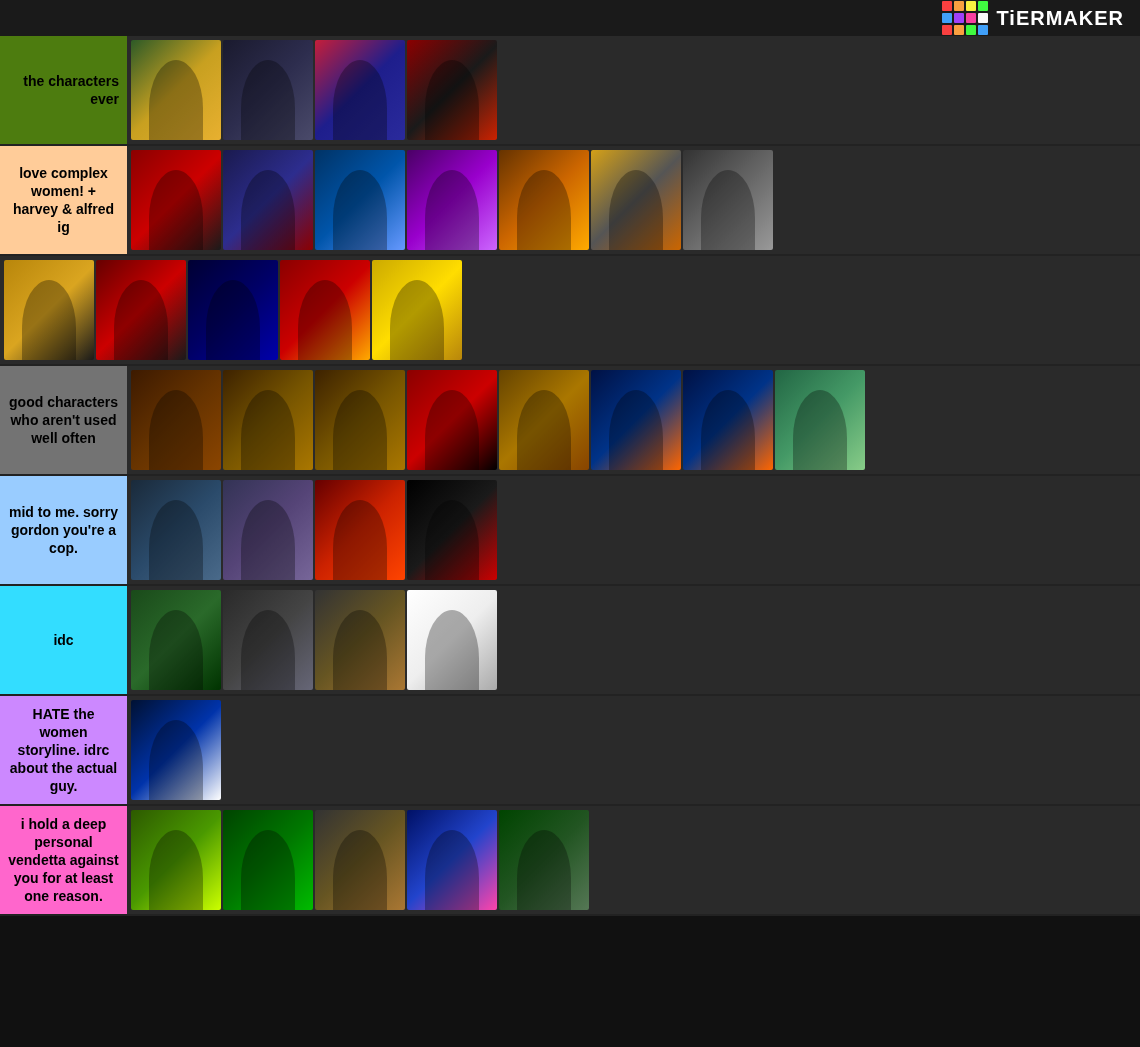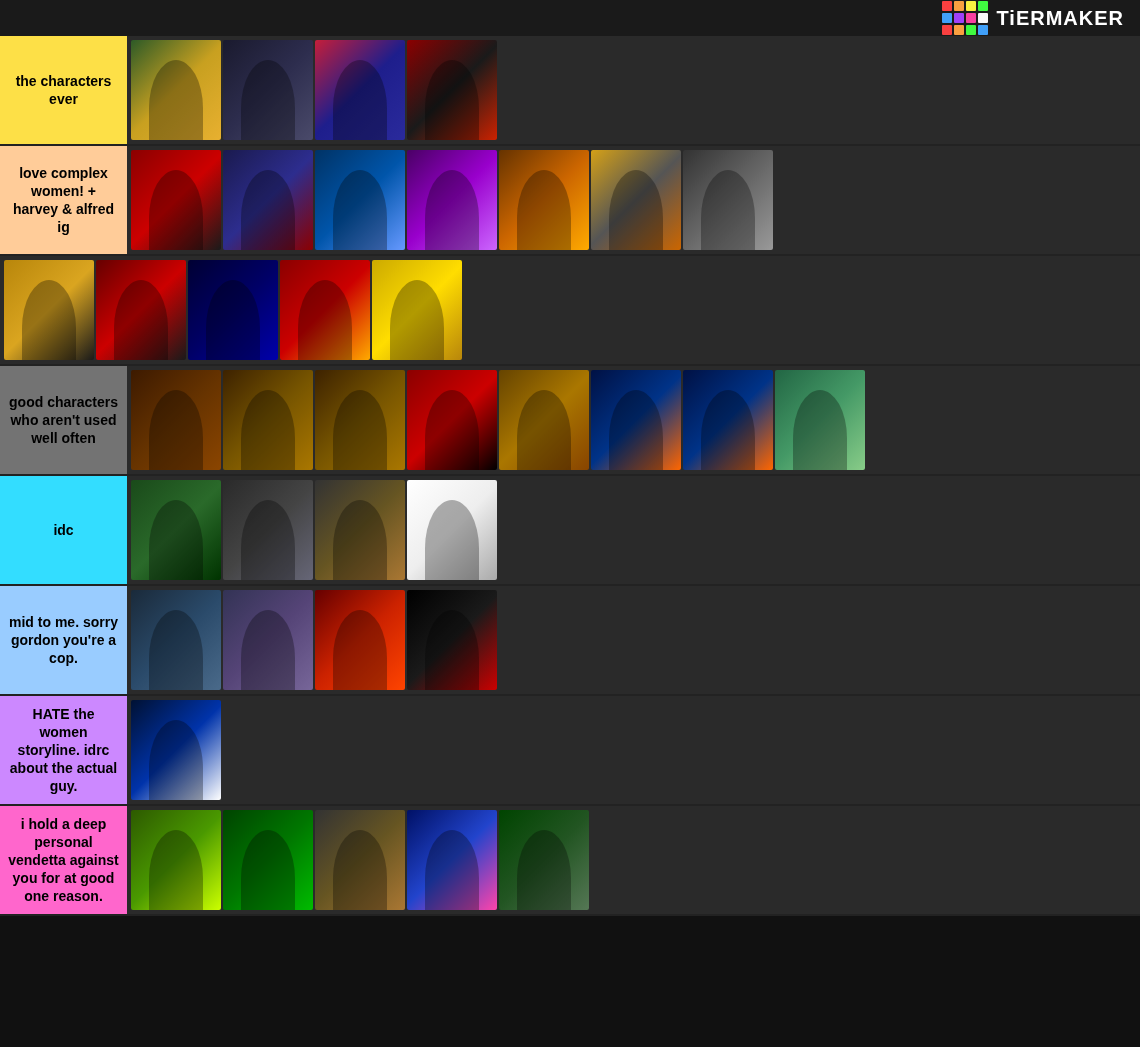--- a/index.html
+++ b/index.html
@@ -141,21 +141,21 @@
       <div class="logo-cell" style="background:#f9a040"></div>
       <div class="logo-cell" style="background:#40f940"></div>
       <div class="logo-cell" style="background:#40a0f9"></div>
     </div>
     <span class="logo-title">TiERMAKER</span>
   </div>
 </div>
 
 <div id="tier-container">
 <div class="tier-row">
-      <div class="tier-label" style="background: #fde047;">the characters ever</div>
+      <div class="tier-label" style="background: #4d7c0f; text-align: right;">the characters ever</div>
       <div class="tier-items">
         <div class="tier-card img-green-orange">
           <div style="width: 100%; height: 100%; filter: hue-rotate(-30deg) brightness(85%);"></div>
           <div style="position: absolute; bottom: 0px; left: 50%; transform: translateX(-50%); width: 60%; height: 80%; background: rgba(0, 0, 0, 0.3); border-radius: 50% 50% 0px 0px / 60% 60% 0px 0px;"></div>
         </div>
         <div class="tier-card img-dark-batman">
           <div style="width: 100%; height: 100%; filter: hue-rotate(-7deg) brightness(92%);"></div>
           <div style="position: absolute; bottom: 0px; left: 50%; transform: translateX(-50%); width: 60%; height: 80%; background: rgba(0, 0, 0, 0.3); border-radius: 50% 50% 0px 0px / 60% 60% 0px 0px;"></div>
         </div>
         <div class="tier-card img-harley">
@@ -256,20 +256,41 @@
           <div style="width: 100%; height: 100%; filter: hue-rotate(-21deg) brightness(97%);"></div>
           <div style="position: absolute; bottom: 0px; left: 50%; transform: translateX(-50%); width: 60%; height: 80%; background: rgba(0, 0, 0, 0.3); border-radius: 50% 50% 0px 0px / 60% 60% 0px 0px;"></div>
         </div>
         <div class="tier-card img-lady">
           <div style="width: 100%; height: 100%; filter: hue-rotate(2deg) brightness(104%);"></div>
           <div style="position: absolute; bottom: 0px; left: 50%; transform: translateX(-50%); width: 60%; height: 80%; background: rgba(0, 0, 0, 0.3); border-radius: 50% 50% 0px 0px / 60% 60% 0px 0px;"></div>
         </div>
       </div>
     </div>
     <div class="tier-row">
+      <div class="tier-label" style="background: rgb(153, 204, 255);">mid to me. sorry gordon you're a cop.</div>
+      <div class="tier-items">
+        <div class="tier-card img-gordon">
+          <div style="width: 100%; height: 100%; filter: hue-rotate(-2deg) brightness(85%);"></div>
+          <div style="position: absolute; bottom: 0px; left: 50%; transform: translateX(-50%); width: 60%; height: 80%; background: rgba(0, 0, 0, 0.3); border-radius: 50% 50% 0px 0px / 60% 60% 0px 0px;"></div>
+        </div>
+        <div class="tier-card img-grey-combat">
+          <div style="width: 100%; height: 100%; filter: hue-rotate(21deg) brightness(92%);"></div>
+          <div style="position: absolute; bottom: 0px; left: 50%; transform: translateX(-50%); width: 60%; height: 80%; background: rgba(0, 0, 0, 0.3); border-radius: 50% 50% 0px 0px / 60% 60% 0px 0px;"></div>
+        </div>
+        <div class="tier-card img-fire-red">
+          <div style="width: 100%; height: 100%; filter: hue-rotate(-16deg) brightness(99%);"></div>
+          <div style="position: absolute; bottom: 0px; left: 50%; transform: translateX(-50%); width: 60%; height: 80%; background: rgba(0, 0, 0, 0.3); border-radius: 50% 50% 0px 0px / 60% 60% 0px 0px;"></div>
+        </div>
+        <div class="tier-card img-black-spider">
+          <div style="width: 100%; height: 100%; filter: hue-rotate(7deg) brightness(106%);"></div>
+          <div style="position: absolute; bottom: 0px; left: 50%; transform: translateX(-50%); width: 60%; height: 80%; background: rgba(0, 0, 0, 0.3); border-radius: 50% 50% 0px 0px / 60% 60% 0px 0px;"></div>
+        </div>
+      </div>
+    </div>
+    <div class="tier-row">
       <div class="tier-label" style="background: rgb(51, 221, 255);">idc</div>
       <div class="tier-items">
         <div class="tier-card img-croc">
           <div style="width: 100%; height: 100%; filter: hue-rotate(-25deg) brightness(85%);"></div>
           <div style="position: absolute; bottom: 0px; left: 50%; transform: translateX(-50%); width: 60%; height: 80%; background: rgba(0, 0, 0, 0.3); border-radius: 50% 50% 0px 0px / 60% 60% 0px 0px;"></div>
         </div>
         <div class="tier-card img-grey-dark">
           <div style="width: 100%; height: 100%; filter: hue-rotate(-2deg) brightness(92%);"></div>
           <div style="position: absolute; bottom: 0px; left: 50%; transform: translateX(-50%); width: 60%; height: 80%; background: rgba(0, 0, 0, 0.3); border-radius: 50% 50% 0px 0px / 60% 60% 0px 0px;"></div>
         </div>
@@ -277,51 +298,30 @@
           <div style="width: 100%; height: 100%; filter: hue-rotate(21deg) brightness(99%);"></div>
           <div style="position: absolute; bottom: 0px; left: 50%; transform: translateX(-50%); width: 60%; height: 80%; background: rgba(0, 0, 0, 0.3); border-radius: 50% 50% 0px 0px / 60% 60% 0px 0px;"></div>
         </div>
         <div class="tier-card img-dragon">
           <div style="width: 100%; height: 100%; filter: hue-rotate(-16deg) brightness(106%);"></div>
           <div style="position: absolute; bottom: 0px; left: 50%; transform: translateX(-50%); width: 60%; height: 80%; background: rgba(0, 0, 0, 0.3); border-radius: 50% 50% 0px 0px / 60% 60% 0px 0px;"></div>
         </div>
       </div>
     </div>
     <div class="tier-row">
-      <div class="tier-label" style="background: rgb(153, 204, 255);">mid to me. sorry gordon you're a cop.</div>
-      <div class="tier-items">
-        <div class="tier-card img-gordon">
-          <div style="width: 100%; height: 100%; filter: hue-rotate(-2deg) brightness(85%);"></div>
-          <div style="position: absolute; bottom: 0px; left: 50%; transform: translateX(-50%); width: 60%; height: 80%; background: rgba(0, 0, 0, 0.3); border-radius: 50% 50% 0px 0px / 60% 60% 0px 0px;"></div>
-        </div>
-        <div class="tier-card img-grey-combat">
-          <div style="width: 100%; height: 100%; filter: hue-rotate(21deg) brightness(92%);"></div>
-          <div style="position: absolute; bottom: 0px; left: 50%; transform: translateX(-50%); width: 60%; height: 80%; background: rgba(0, 0, 0, 0.3); border-radius: 50% 50% 0px 0px / 60% 60% 0px 0px;"></div>
-        </div>
-        <div class="tier-card img-fire-red">
-          <div style="width: 100%; height: 100%; filter: hue-rotate(-16deg) brightness(99%);"></div>
-          <div style="position: absolute; bottom: 0px; left: 50%; transform: translateX(-50%); width: 60%; height: 80%; background: rgba(0, 0, 0, 0.3); border-radius: 50% 50% 0px 0px / 60% 60% 0px 0px;"></div>
-        </div>
-        <div class="tier-card img-black-spider">
-          <div style="width: 100%; height: 100%; filter: hue-rotate(7deg) brightness(106%);"></div>
-          <div style="position: absolute; bottom: 0px; left: 50%; transform: translateX(-50%); width: 60%; height: 80%; background: rgba(0, 0, 0, 0.3); border-radius: 50% 50% 0px 0px / 60% 60% 0px 0px;"></div>
-        </div>
-      </div>
-    </div>
-    <div class="tier-row">
       <div class="tier-label" style="background: rgb(204, 136, 255);">HATE the women storyline. idrc about the actual guy.</div>
       <div class="tier-items">
         <div class="tier-card img-hush-blue">
           <div style="width: 100%; height: 100%; filter: hue-rotate(12deg) brightness(85%);"></div>
           <div style="position: absolute; bottom: 0px; left: 50%; transform: translateX(-50%); width: 60%; height: 80%; background: rgba(0, 0, 0, 0.3); border-radius: 50% 50% 0px 0px / 60% 60% 0px 0px;"></div>
         </div>
       </div>
     </div>
     <div class="tier-row">
-      <div class="tier-label" style="background: rgb(255, 102, 204);">i hold a deep personal vendetta against you for at good one reason.</div>
+      <div class="tier-label" style="background: rgb(255, 102, 204);">i hold a deep personal vendetta against you for at least one reason.</div>
       <div class="tier-items">
         <div class="tier-card img-joker">
           <div style="width: 100%; height: 100%; filter: hue-rotate(-11deg) brightness(85%);"></div>
           <div style="position: absolute; bottom: 0px; left: 50%; transform: translateX(-50%); width: 60%; height: 80%; background: rgba(0, 0, 0, 0.3); border-radius: 50% 50% 0px 0px / 60% 60% 0px 0px;"></div>
         </div>
         <div class="tier-card img-riddler-green">
           <div style="width: 100%; height: 100%; filter: hue-rotate(12deg) brightness(92%);"></div>
           <div style="position: absolute; bottom: 0px; left: 50%; transform: translateX(-50%); width: 60%; height: 80%; background: rgba(0, 0, 0, 0.3); border-radius: 50% 50% 0px 0px / 60% 60% 0px 0px;"></div>
         </div>
         <div class="tier-card img-neon-action">

